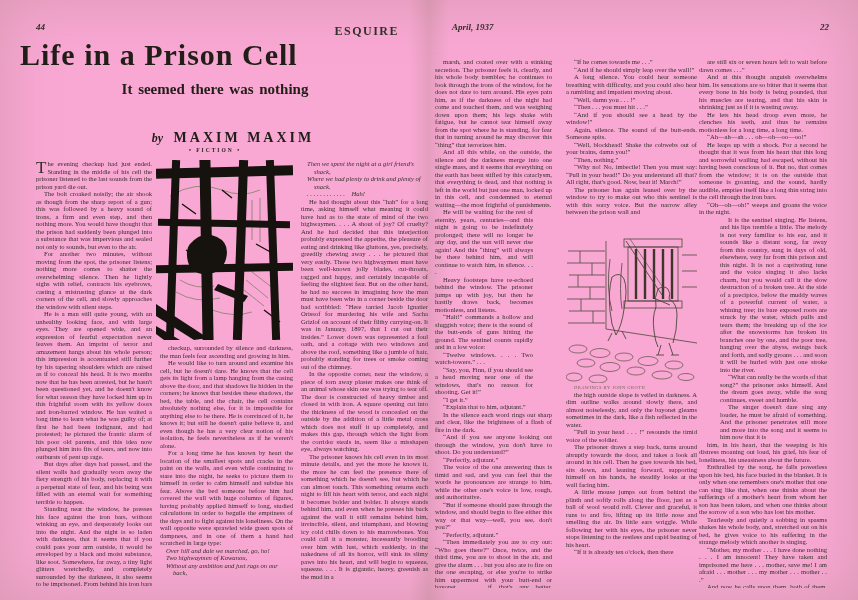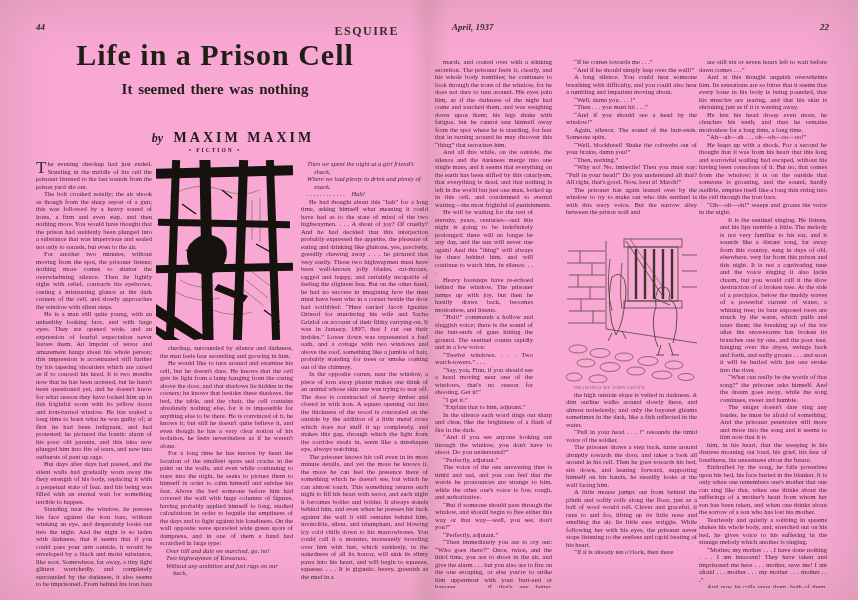--- a/index.html
+++ b/index.html
@@ -5,21 +5,21 @@
   html,body{margin:0;padding:0;background:#e8e2cf;}
   .paper{position:relative;width:858px;height:600px;background:#f9a8d4;overflow:hidden;
          font-family:"Liberation Serif","DejaVu Serif",serif;color:#33302a;
          box-shadow:inset 0 0 60px rgba(120,105,70,.25);text-decoration:underline;}
   .gutter{position:absolute;left:409px;top:0;width:40px;height:600px;
           background:linear-gradient(90deg,rgba(110,95,60,0) 0%,rgba(110,95,60,.14) 50%,rgba(110,95,60,0) 100%);}
   .page{position:absolute;top:0;width:429px;height:600px;}
   .pg-left{left:0;} .pg-right{left:414px;}
   .hdr{position:absolute;font-size:9px;font-weight:bold;}
   .ital{font-style:italic;}
-  .title{position:absolute;left:20px;width:390px;top:38px;text-align:center;
+  .title{position:absolute;left:20px;width:390px;top:38px;text-align:left;
          font-size:30px;font-weight:bold;letter-spacing:1px;color:#211e18;}
   .subtitle{position:absolute;left:20px;width:390px;top:82px;text-align:center;
             font-size:15px;font-weight:bold;line-height:14.5px;word-spacing:2px;color:#211e18;}
   .byline{position:absolute;left:20px;width:390px;top:130px;text-align:center;
           font-size:14px;font-weight:bold;letter-spacing:3px;color:#211e18;}
   .byline .by{font-style:italic;font-weight:bold;letter-spacing:0;font-size:12px;margin-right:4px;padding-left:36px;}
   .fiction{position:absolute;left:20px;width:390px;top:147px;text-align:center;
            font-size:5.5px;font-weight:bold;letter-spacing:2px;color:#211e18;}
   .col{position:absolute;overflow:hidden;font-size:6.6px;line-height:7.5px;text-align:justify;}
   .col p{margin:0;text-indent:8px;}

